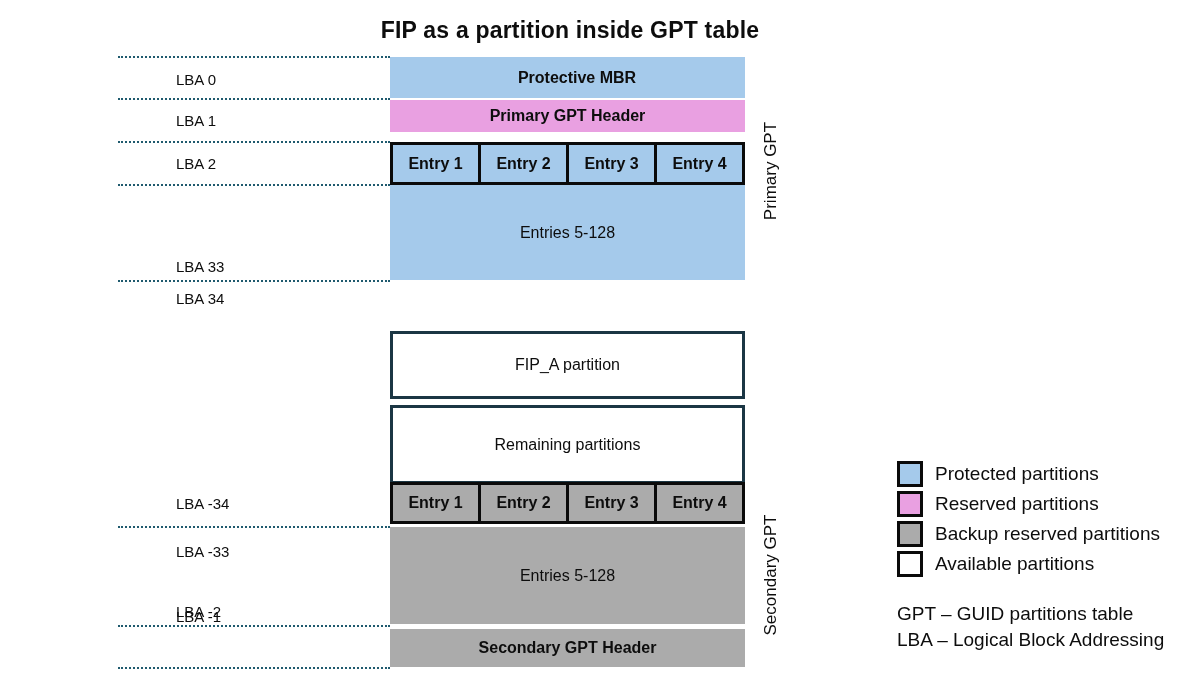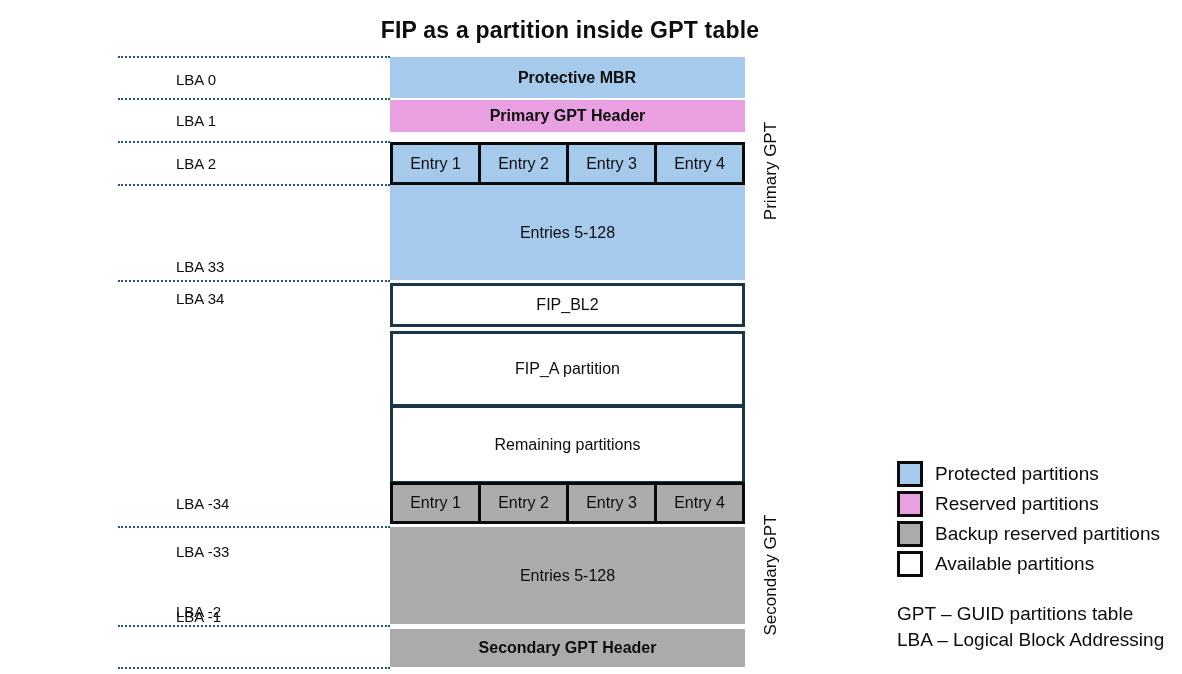--- a/index.html
+++ b/index.html
@@ -50,20 +50,21 @@
     display: flex;
   }
   .entry-cell {
     flex: 1;
     box-sizing: border-box;
     border: 3px solid #0a0a0a;
     display: flex;
     align-items: center;
     justify-content: center;
     font-size: 16px;
+    font-weight: bold;
   }
   .entry-cell + .entry-cell { margin-left: -3px; }
   .side-label {
     position: absolute;
     width: 170px; height: 22px;
     transform: rotate(-90deg);
     transform-origin: center;
     text-align: center;
     font-size: 17px;
     white-space: nowrap;
@@ -121,23 +122,22 @@
 
   <div class="entry-row" style="top:142px;height:43px">
     <div class="entry-cell" style="background-color: rgb(165, 202, 235);">Entry 1</div>
     <div class="entry-cell" style="background-color: rgb(165, 202, 235);">Entry 2</div>
     <div class="entry-cell" style="background-color: rgb(165, 202, 235);">Entry 3</div>
     <div class="entry-cell" style="background-color: rgb(165, 202, 235);">Entry 4</div>
   </div>
 
   <div class="block" style="top: 185px; height: 95px; background-color: rgb(165, 202, 235);">Entries 5-128</div>
 
-  <div class="block outlined" style="top:283px;height:44px">FIP_BL2</div>
 
-  <div class="block outlined" style="top:331px;height:76px">FIP_A partition</div>
+  <div class="block outlined" style="top:331px;height:68px">FIP_A partition</div>
 
   <div class="block outlined" style="top:405px;height:79px">Remaining partitions</div>
 
   <div class="entry-row" style="top:482px;height:42px">
     <div class="entry-cell" style="background-color: rgb(171, 171, 171);">Entry 1</div>
     <div class="entry-cell" style="background-color: rgb(171, 171, 171);">Entry 2</div>
     <div class="entry-cell" style="background-color: rgb(171, 171, 171);">Entry 3</div>
     <div class="entry-cell" style="background-color: rgb(171, 171, 171);">Entry 4</div>
   </div>
 

